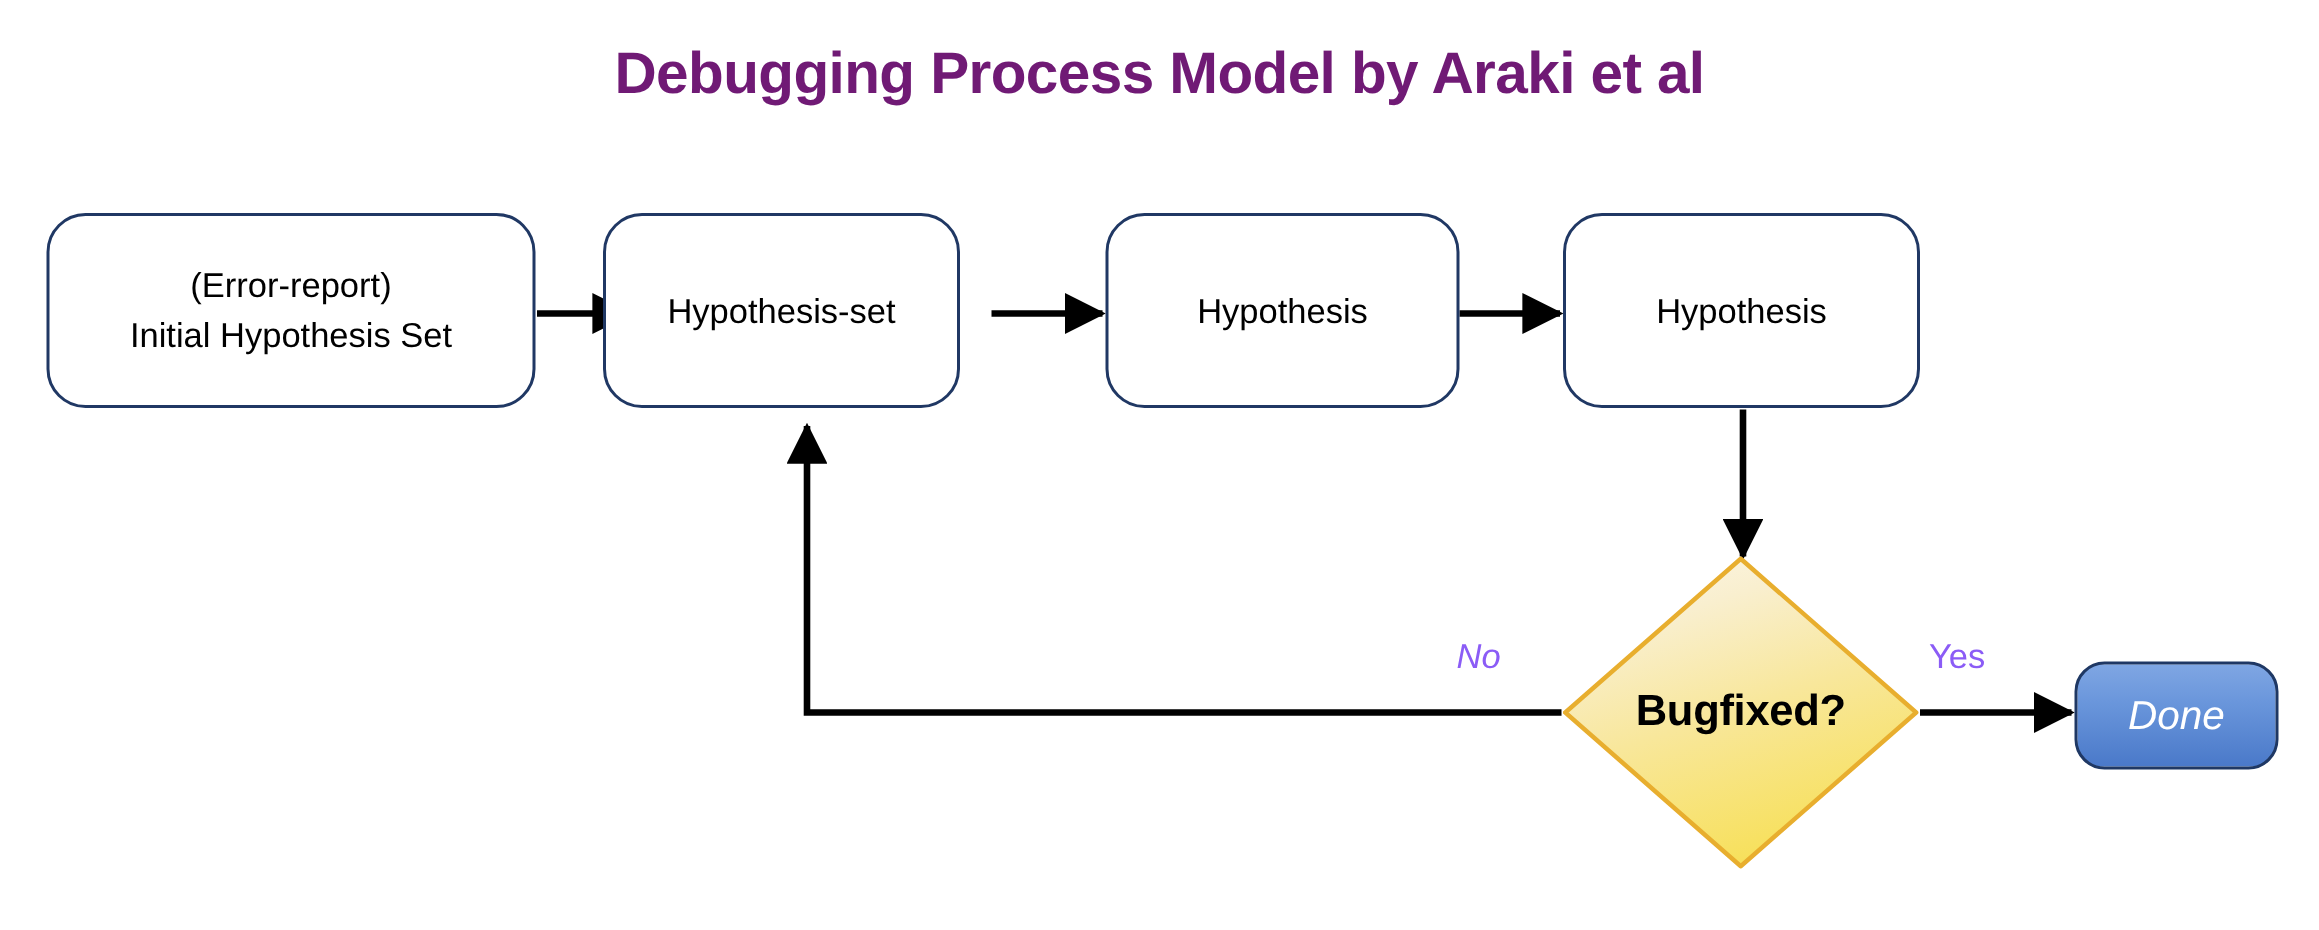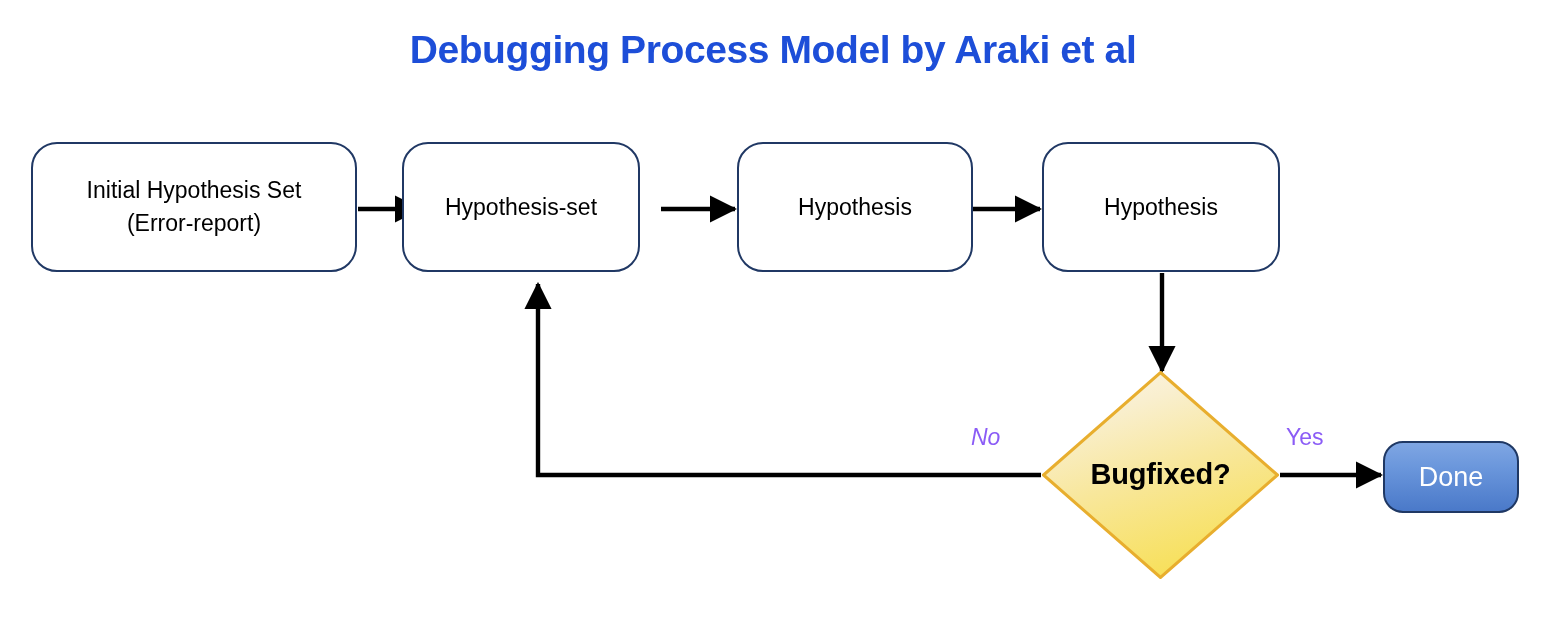--- a/index.html
+++ b/index.html
@@ -30,21 +30,21 @@
   }
 
   .title {
     position: absolute;
     left: 0;
     top: 28px;
     width: 1546px;
     text-align: center;
     font-size: 39px;
     font-weight: bold;
-    color: #1d4ed8;
+    color: #701a75;
     letter-spacing: -0.4px;
     font-family: "Liberation Sans", sans-serif;
   }
 
   .pbox {
     position: absolute;
     box-sizing: border-box;
     background: #ffffff;
     border: 2.2px solid #203864;
     border-radius: 26px;
@@ -98,20 +98,21 @@
     height: 72px;
     box-sizing: border-box;
     border: 2.2px solid #1F3864;
     border-radius: 20px;
     background: linear-gradient(to bottom, #7FA6E3 0%, #6B97DC 35%, #4A79C9 100%);
     display: flex;
     align-items: center;
     justify-content: center;
     color: #ffffff;
     font-size: 27px;
+    font-style: italic;
     font-family: "Liberation Sans", sans-serif;
   }
 
   .edge-label {
     position: absolute;
     font-size: 23px;
     color: #8b5cf6;
     font-family: "Liberation Sans", sans-serif;
     white-space: nowrap;
   }
@@ -148,22 +149,22 @@
 
     <line x1="1162" y1="273" x2="1162" y2="371" stroke="#000000" stroke-width="4.4" marker-end="url(#arrow)"></line>
 
     <line x1="1280" y1="475" x2="1381" y2="475" stroke="#000000" stroke-width="4.4" marker-end="url(#arrow)"></line>
 
     <path d="M 1041 475 L 538 475 L 538 284" fill="none" stroke="#000000" stroke-width="4.4" marker-end="url(#arrow)"></path>
   </svg>
 
   <div class="pbox" style="left:31px; top:142px; width:326px; height:130px;">
     <div>
+      <span>(Error-report)</span>
       <span>Initial Hypothesis Set</span>
-      <span>(Error-report)</span>
     </div>
   </div>
 
   <div class="pbox" style="left:402px; top:142px; width:238px; height:130px;">
     <div>
       <span>Hypothesis-set</span>
     </div>
   </div>
 
   <div class="pbox" style="left:737px; top:142px; width:236px; height:130px;">

